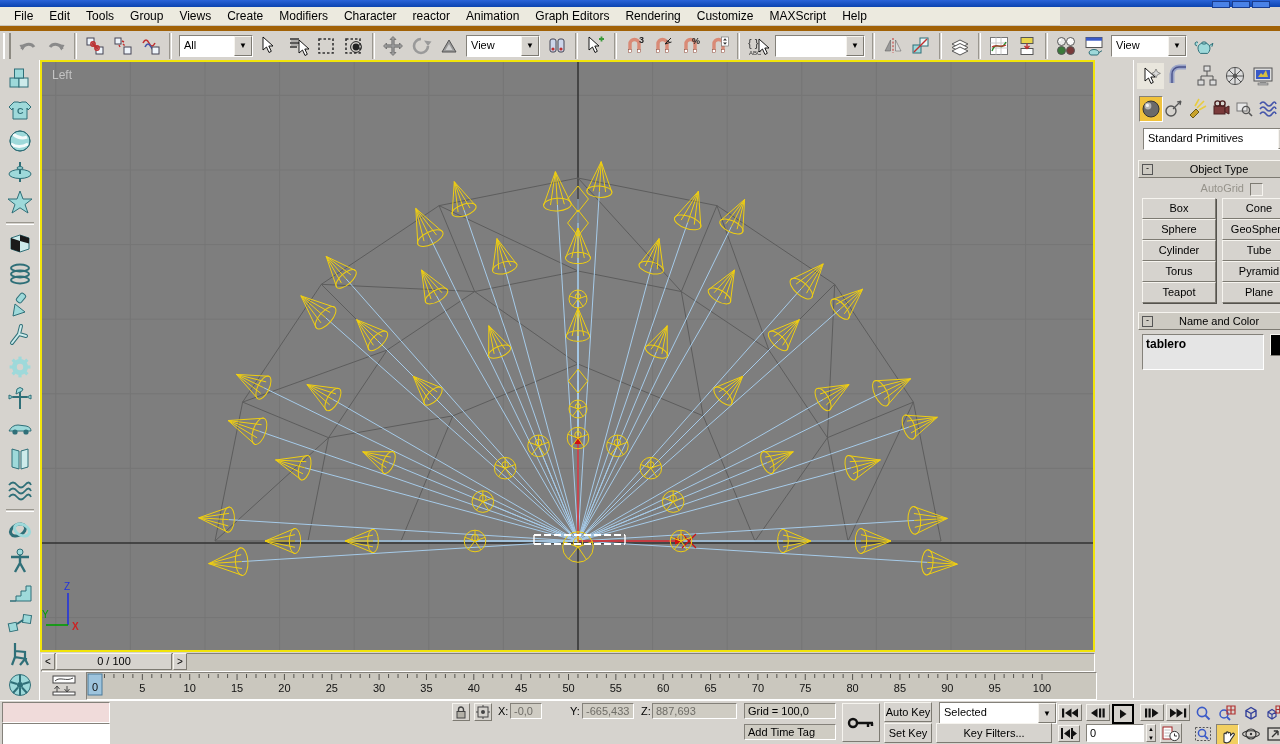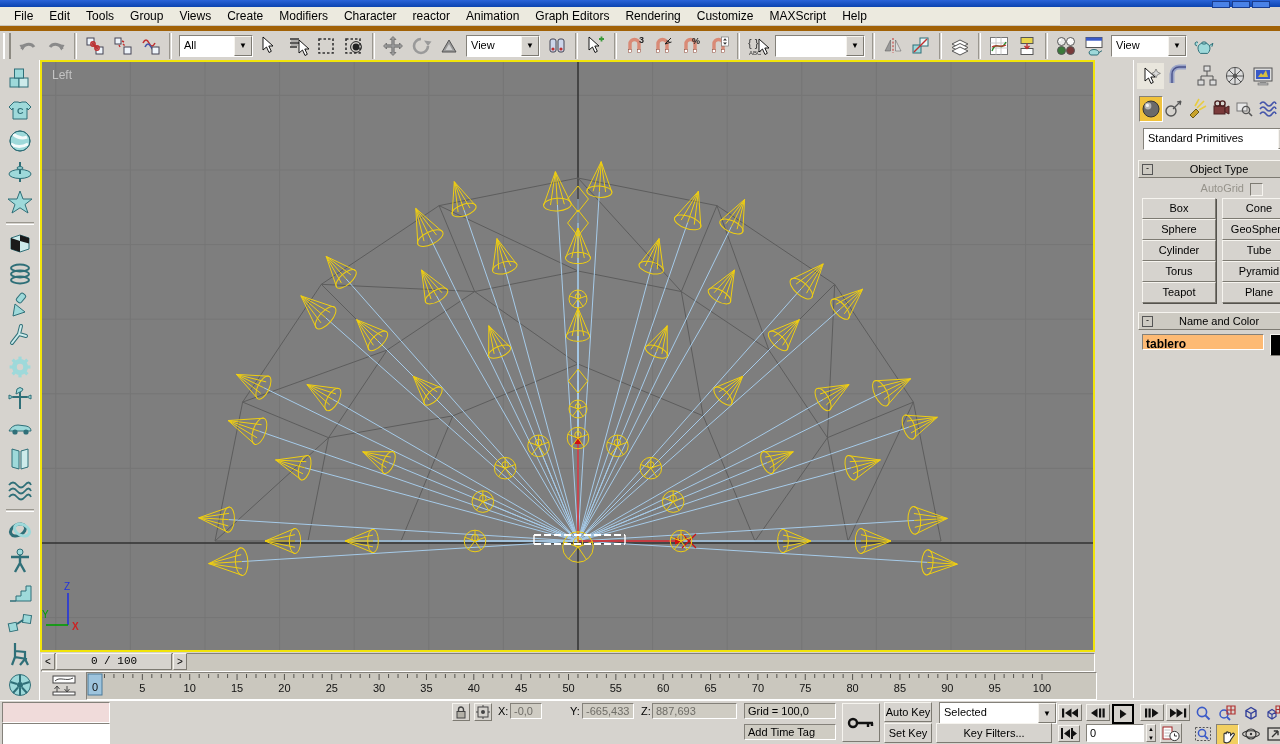--- a/index.html
+++ b/index.html
@@ -44,21 +44,21 @@
   .objbtn{position:absolute;width:72px;height:19px;background:#d6d3ce;border:1px solid;
           border-color:#f6f4ef #7d7a72 #7d7a72 #f6f4ef;font-size:11px;text-align:center;line-height:19px;cursor:default;
           box-shadow:1px 1px 0 #55534e;}
   
   #timerow{left:40px;top:652px;width:1055px;height:20px;background:#d6d3ce;}
   #tchannel{position:absolute;left:1px;top:1px;width:1052px;height:17px;border:1px solid;
             border-color:#84817a #fff #fff #84817a;background:#cac7be;}
   .tsbtn{position:absolute;top:1px;width:14px;height:17px;background:#d6d3ce;border:1px solid;
          border-color:#f6f4ef #7d7a72 #7d7a72 #f6f4ef;font-size:10px;text-align:center;line-height:15px;box-sizing:border-box;}
   #tshandle{position:absolute;left:16px;top:1px;width:116px;height:17px;background:#d6d3ce;border:1px solid;
-            border-color:#f6f4ef #7d7a72 #7d7a72 #f6f4ef;font-size:11px;text-align:center;line-height:15px;box-sizing:border-box;font-family:Liberation Mono, monospace;}
+            border-color:#f6f4ef #7d7a72 #7d7a72 #f6f4ef;font-size:11px;text-align:center;line-height:15px;box-sizing:border-box;}
   
   #trackbar{left:40px;top:672px;width:1055px;height:28px;background:#d6d3ce;}
   #ruler{position:absolute;left:46px;top:0;width:1009px;height:26px;background:#cac7be;border:1px solid;
          border-color:#84817a #fff #fff #84817a;}
   
   #statusbar{left:0;top:700px;width:1280px;height:44px;background:#d6d3ce;border-top:1px solid #fff;box-sizing:border-box;}
   .stxt{font-size:11px;}
   .sfield{position:absolute;height:16px;border:1px solid;border-color:#84817a #fff #fff #84817a;
           background:#cfccc3;font-size:11px;color:#6f6d67;padding:1px 3px;box-sizing:border-box;white-space:nowrap;overflow:hidden;}
   .sbtnbox{position:absolute;background:#d6d3ce;border:1px solid;border-color:#f6f4ef #7d7a72 #7d7a72 #f6f4ef;
@@ -1043,21 +1043,21 @@
         <div class="objbtn" style="left: 88px; top: 180px;">Tube</div>
         <div class="objbtn" style="left: 8px; top: 201px;">Torus</div>
         <div class="objbtn" style="left: 88px; top: 201px;">Pyramid</div>
         <div class="objbtn" style="left: 8px; top: 222px;">Teapot</div>
         <div class="objbtn" style="left: 88px; top: 222px;">Plane</div>
       </div>
     <div class="rollhead" style="top:252px">
       <span class="minusbox">-</span>
       <span>Name and Color</span>
     </div>
-    <div class="abs" style="left:8px;top:274px;width:122px;height:16px;background:#fdba74;border:1px solid;border-color:#84817a #fff #fff #84817a;font-size:12px;font-weight:bold;padding:2px 3px;box-sizing:border-box;">tablero</div>
+    <div class="abs" style="left:8px;top:274px;width:122px;height:36px;background:#e5e5e5;border:1px solid;border-color:#84817a #fff #fff #84817a;font-size:12px;font-weight:bold;padding:2px 3px;box-sizing:border-box;">tablero</div>
     <div class="abs" style="left:136px;top:274px;width:18px;height:20px;background:#000;border:1px solid;border-color:#f6f4ef #7d7a72 #7d7a72 #f6f4ef;"></div>
   </div>
 
   <div id="timerow" class="abs">
     <div id="tchannel"></div>
     <div class="tsbtn" style="left:1px">&lt;</div>
     <div id="tshandle">0 / 100</div>
     <div class="tsbtn" style="left:133px">&gt;</div>
   </div>
 

